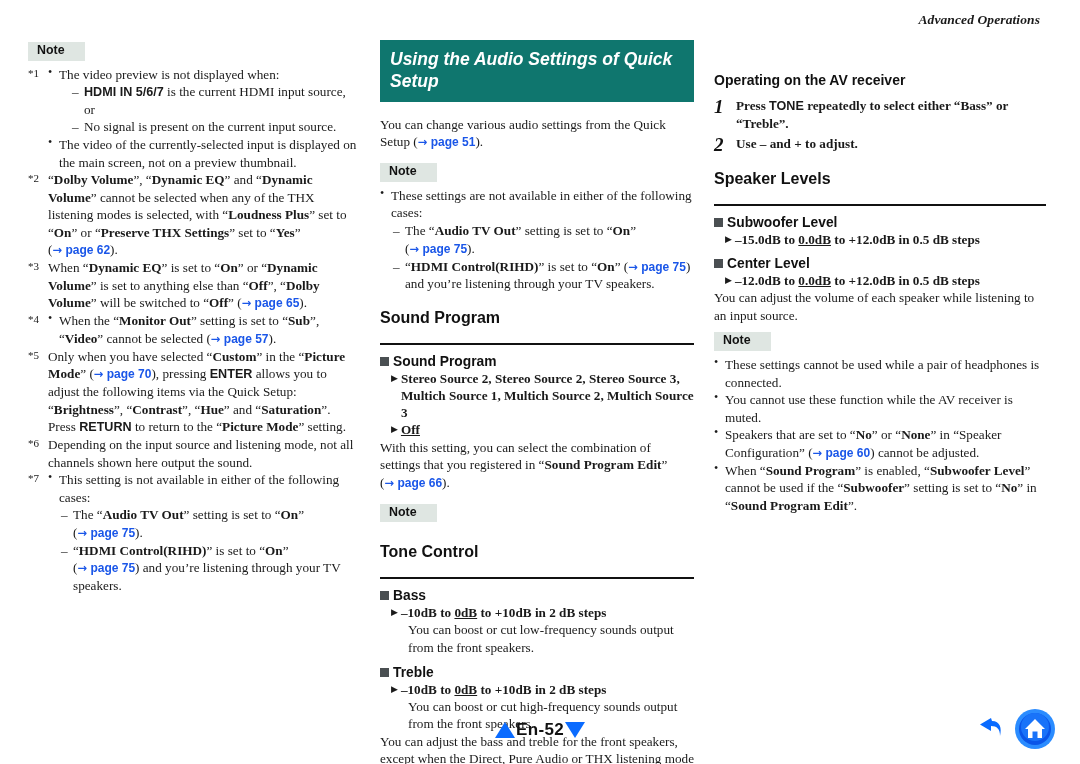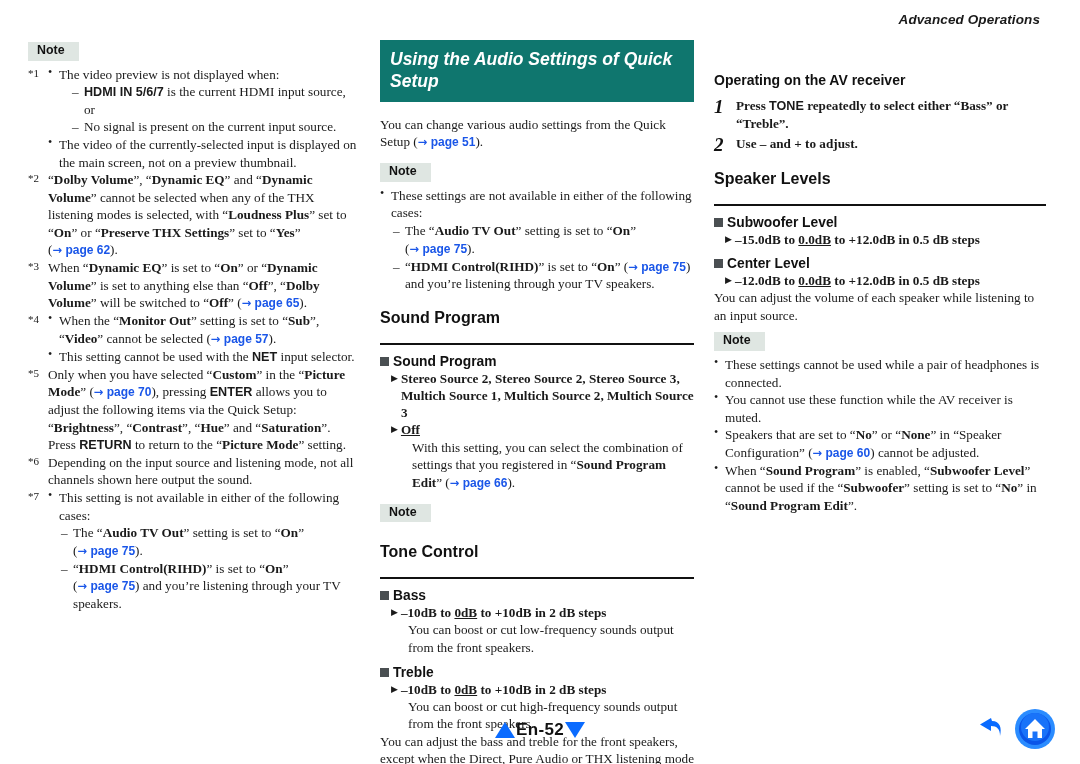--- a/index.html
+++ b/index.html
@@ -12,21 +12,21 @@
     position: relative;
     font-family: "Liberation Serif", serif;
     color: #1a1a1a;
     overflow: hidden;
   }
 
   
   .running-header {
     position: absolute;
     top: 12px; right: 40px;
-    font-family: Liberation Sans, sans-serif;
+    font-family: Liberation Serif, serif;
     font-style: italic;
     font-weight: bold;
     font-size: 13.5px;
     color: #1a1a1a;
     letter-spacing: 0.1px;
   }
 
   
   .page {
     position: absolute;
@@ -61,21 +61,21 @@
   .plink .arr { font-family: "DejaVu Sans", sans-serif; font-size: 11.5px; }
 
   
   .note-badge {
     display: inline-block;
     background: #dfe6e2;
     color: #111;
     font-family: "Liberation Sans", sans-serif;
     font-weight: bold;
     font-size: 12.4px;
-    padding: 2px 14px 3px 9px;
+    padding: 2px 20px 3px 9px;
     line-height: 1.1;
     margin-bottom: 5px;
   }
 
   
   .title-bar {
     background: #0f766e;
     color: #ffffff;
     font-family: "Liberation Sans", sans-serif;
     font-style: italic;
@@ -250,21 +250,21 @@
   .tri-btn { line-height: 0; }
   .nav-icons {
     position: absolute;
     right: 24px;
     top: 6px;
     display: flex;
     align-items: center;
     gap: 8px;
   }
 
-  .tight { margin-top: 0; margin-left: 32px; }
+  .tight { margin-top: 0; }
   .gap6 { height: 6px; }
   .gap10 { height: 10px; }
 </style>
 </head>
 <body>
 
 <div class="running-header">Advanced Operations</div>
 
 <div class="page">
 
@@ -293,21 +293,20 @@
           <div class="mark">*3</div>
           <div class="body">
             <p>When “<b>Dynamic EQ</b>” is set to “<b>On</b>” or “<b>Dynamic Volume</b>” is set to anything else than “<b>Off</b>”, “<b>Dolby Volume</b>” will be switched to “<b>Off</b>” (<span class="plink"><span class="arr">→</span> page 65</span>).</p>
           </div>
         </div>
         <div class="fn">
           <div class="mark">*4</div>
           <div class="body">
             <ul class="bul">
               <li>When the “<b>Monitor Out</b>” setting is set to “<b>Sub</b>”, “<b>Video</b>” cannot be selected (<span class="plink"><span class="arr">→</span> page 57</span>).</li>
-              <li>This setting cannot be used with the <span class="key">NET</span> input selector.</li>
             </ul>
           </div>
         </div>
         <div class="fn">
           <div class="mark">*5</div>
           <div class="body">
             <p>Only when you have selected “<b>Custom</b>” in the “<b>Picture Mode</b>” (<span class="plink"><span class="arr">→</span> page 70</span>), pressing <span class="key">ENTER</span> allows you to adjust the following items via the Quick Setup: “<b>Brightness</b>”, “<b>Contrast</b>”, “<b>Hue</b>” and “<b>Saturation</b>”. Press <span class="key">RETURN</span> to return to the “<b>Picture Mode</b>” setting.</p>
           </div>
         </div>
         <div class="fn">

